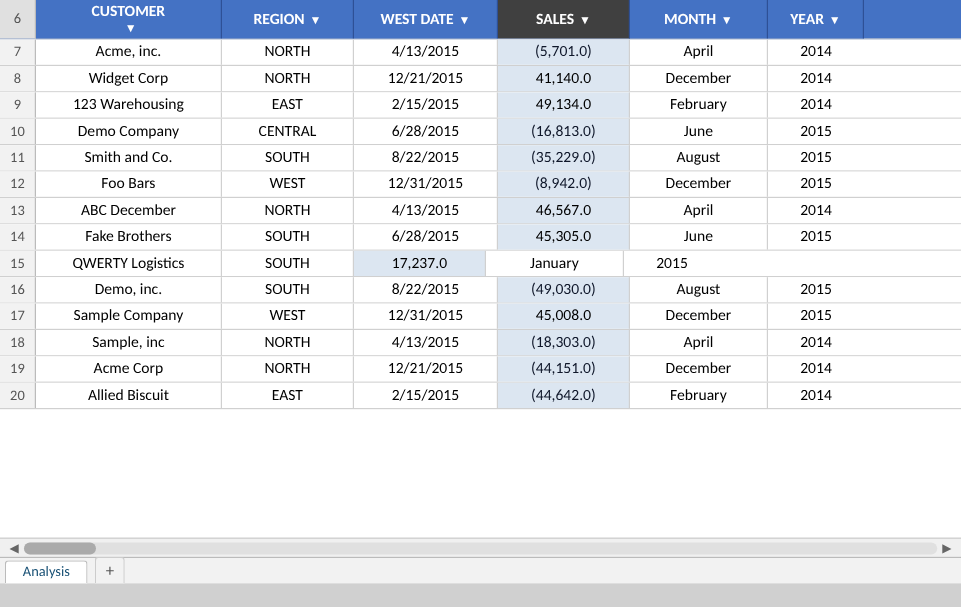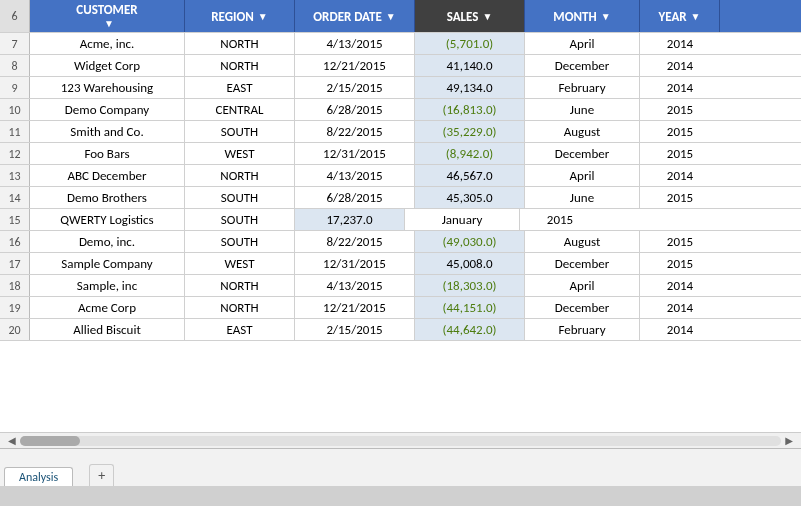--- a/index.html
+++ b/index.html
@@ -91,40 +91,40 @@
       margin-left: 4px;
       font-size: 10px;
       color: white;
     }
 
     
     .data-row:nth-child(odd) { background: white; }
     .data-row:nth-child(even) { background: white; }
 
     .cell.negative {
-      color: #4d7c0f;
+      color: #0f172a;
     }
     .cell.positive {
       color: #000;
     }
 
     
     .data-row .col-d {
       background: #dce6f1;
     }
 
     
     .tab-bar {
-      height: 38px;
+      height: 22px;
       background: #f2f2f2;
       display: flex;
       align-items: flex-end;
       border-top: 1px solid #bbb;
       padding-left: 4px;
-      gap: 16px;
+      gap: 6px;
     }
     .tab {
       padding: 2px 14px;
       background: white;
       border: 1px solid #bbb;
       border-bottom: none;
       font-size: 12px;
       color: #333;
       cursor: pointer;
       border-top-left-radius: 3px;
@@ -184,21 +184,21 @@
       <div class="row-num">6</div>
       <div class="cell col-a">
         <span>CUSTOMER</span>
         <span class="filter-arrow">▼</span>
       </div>
       <div class="cell col-b">
         <span>REGION</span>
         <span class="filter-arrow">▼</span>
       </div>
       <div class="cell col-c">
-        <span>ORDER DATE</span>
+        <span>WEST DATE</span>
         <span class="filter-arrow">▼</span>
       </div>
       <div class="cell col-d">
         <span>SALES</span>
         <span class="filter-arrow">▼</span>
       </div>
       <div class="cell col-e">
         <span>MONTH</span>
         <span class="filter-arrow">▼</span>
       </div>
@@ -267,21 +267,21 @@
       <div class="row-num">13</div>
       <div class="cell col-a">ABC December</div>
       <div class="cell col-b">NORTH</div>
       <div class="cell col-c">4/13/2015</div>
       <div class="cell col-d positive">46,567.0</div>
       <div class="cell col-e">April</div>
       <div class="cell col-f">2014</div>
     </div>
         <div class="row data-row">
       <div class="row-num">14</div>
-      <div class="cell col-a">Demo Brothers</div>
+      <div class="cell col-a">Fake Brothers</div>
       <div class="cell col-b">SOUTH</div>
       <div class="cell col-c">6/28/2015</div>
       <div class="cell col-d positive">45,305.0</div>
       <div class="cell col-e">June</div>
       <div class="cell col-f">2015</div>
     </div>
         <div class="row data-row">
       <div class="row-num">15</div>
       <div class="cell col-a">QWERTY Logistics</div>
       <div class="cell col-b">SOUTH</div>

